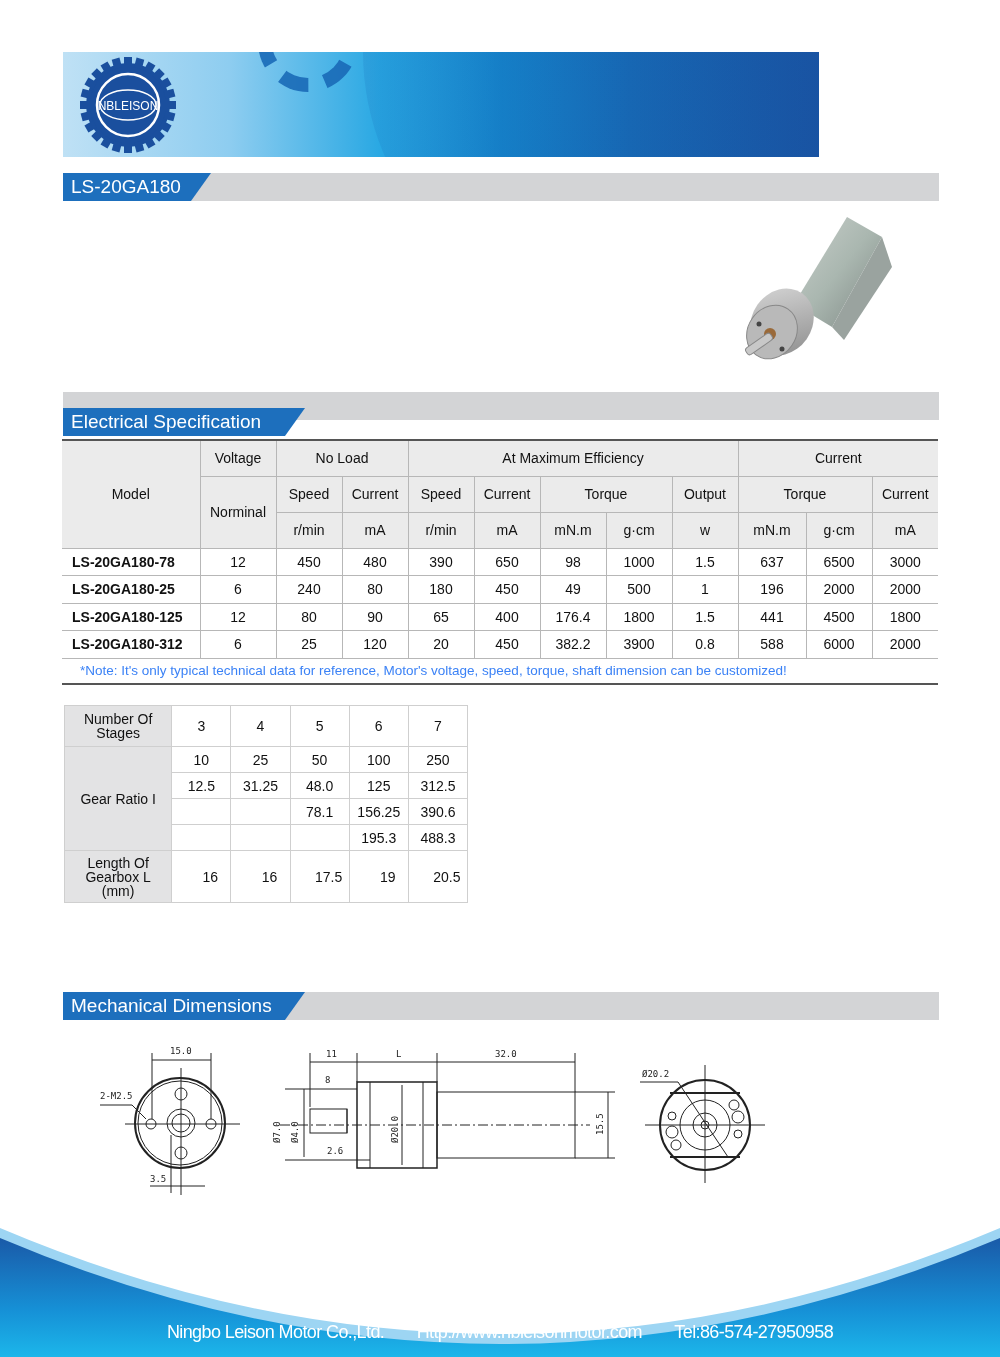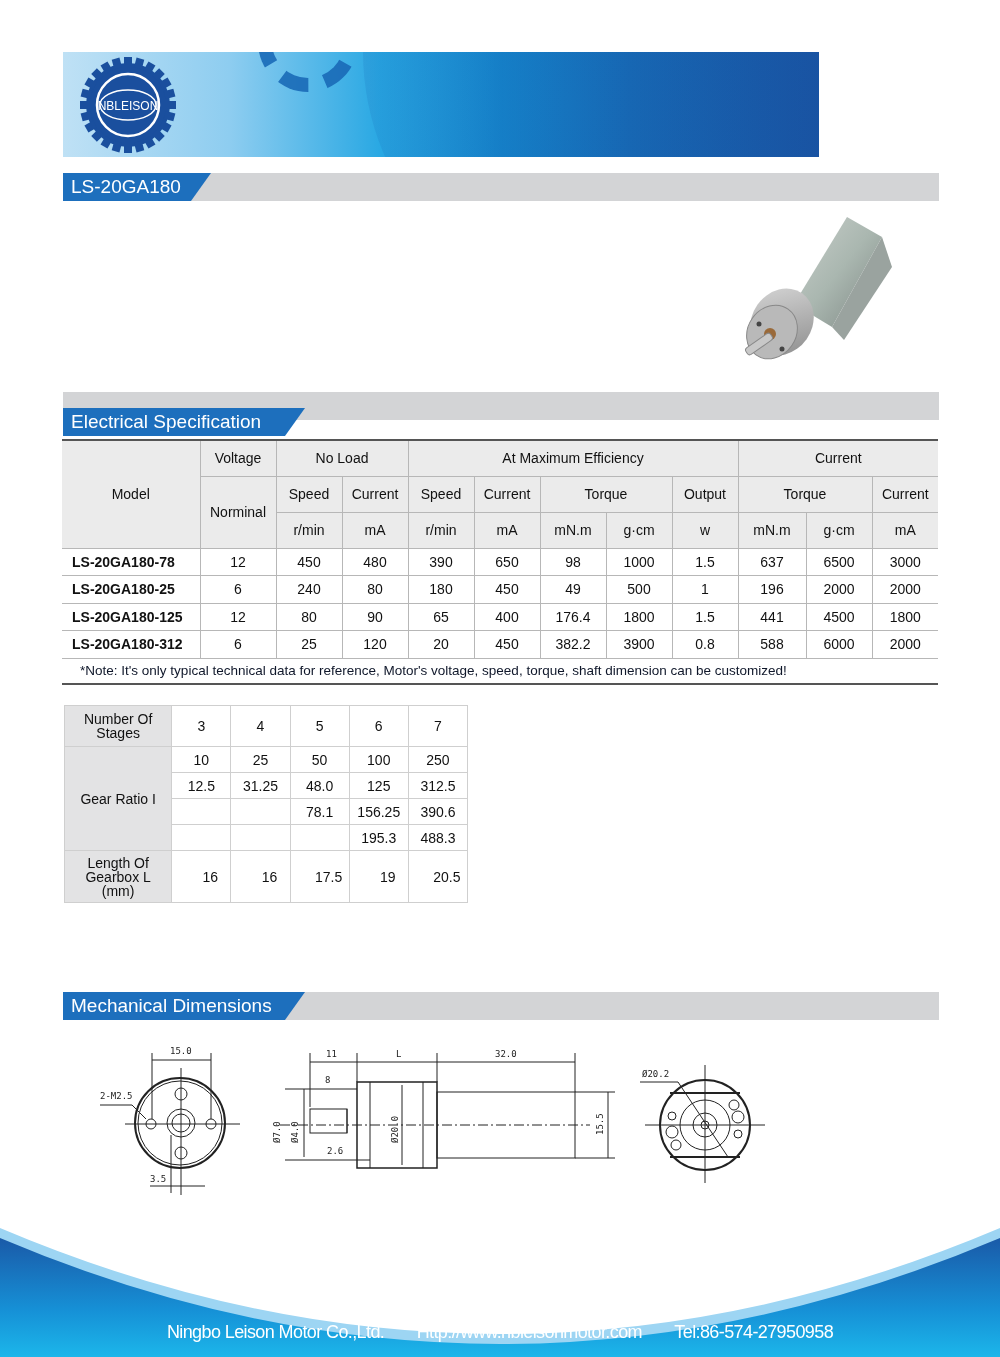--- a/index.html
+++ b/index.html
@@ -27,21 +27,21 @@
   .motor { left: 732px; top: 212px; width: 160px; height: 160px; }
 
   
   table { border-collapse: collapse; }
   .etable { left: 62px; top: 439px; width: 876px; font-size: 14px; }
   .etable td { text-align: center; border: 1px solid #b7b7b7; height: 27.5px; padding: 0; }
   .etable thead td { background: #ebebeb; height: 36px; }
   .etable tr.first td { border-top: 2px solid #555; }
   .etable .model { font-weight: bold; text-align: left; padding-left: 10px; }
   .etable .bl { border-left: 1.5px solid #555; }
-  .etable .note { color: #0f172a; text-align: left; padding-left: 18px; font-size: 13.5px; border-bottom: 2px solid #555; height: 26px; border-left: none; border-right: none; }
+  .etable .note { color: #3b82f6; text-align: left; padding-left: 18px; font-size: 13.5px; border-bottom: 2px solid #555; height: 26px; border-left: none; border-right: none; }
   .etable td:first-child { border-left: none; }
   .etable td:last-child { border-right: none; }
 
   
   .gtable { left: 64px; top: 705px; width: 404px; font-size: 14px; }
   .gtable td { text-align: center; border: 1px solid #cfcfcf; height: 26px; padding: 0; }
   .gtable .hdr { background: #e3e3e4; width: 106px; line-height: 14px; }
   .gtable .bk { border-left: 1px solid #555; }
   .gtable .bt { border-top: 1px solid #555; padding-left: 18px; }
   .gtable { border: 1px solid #555; }

